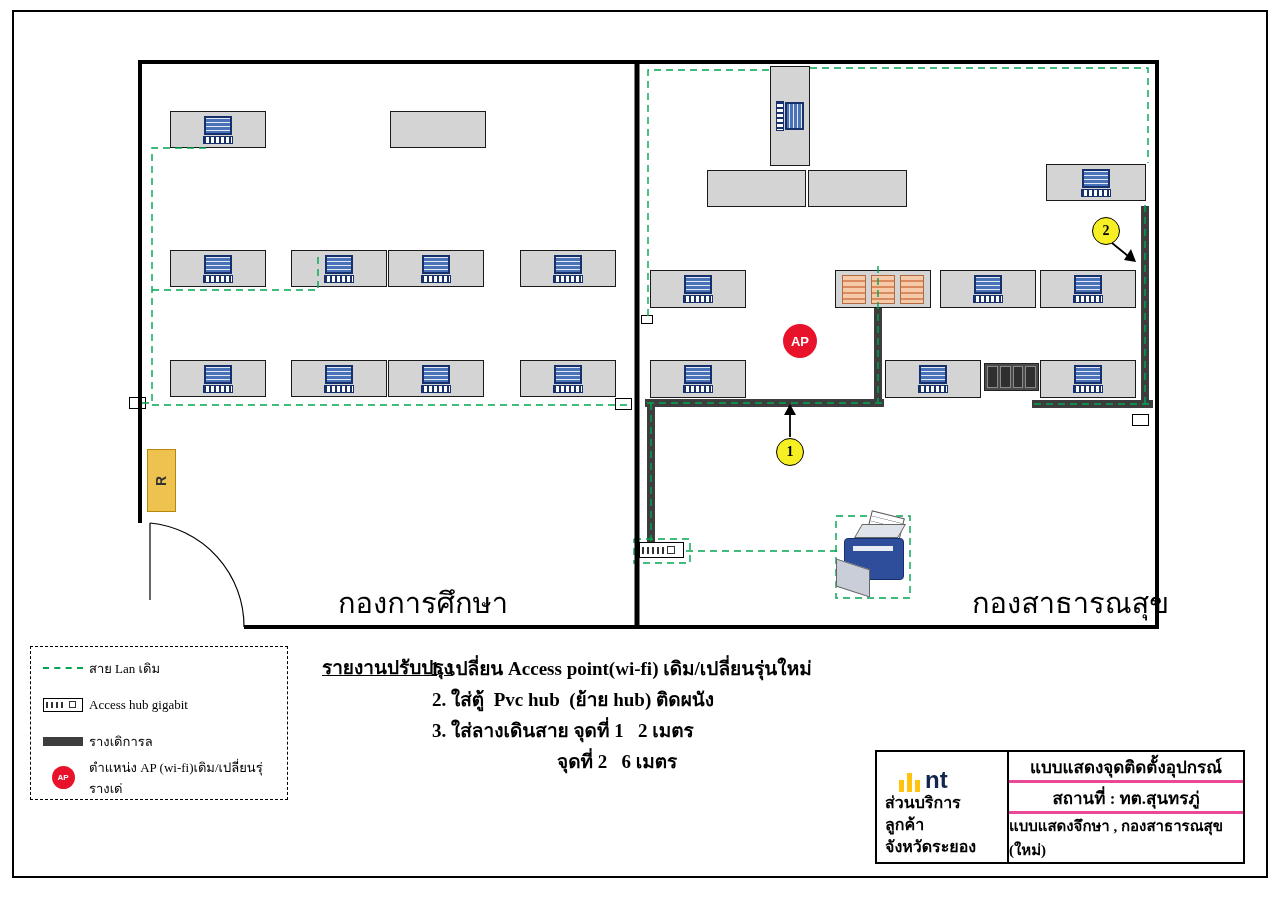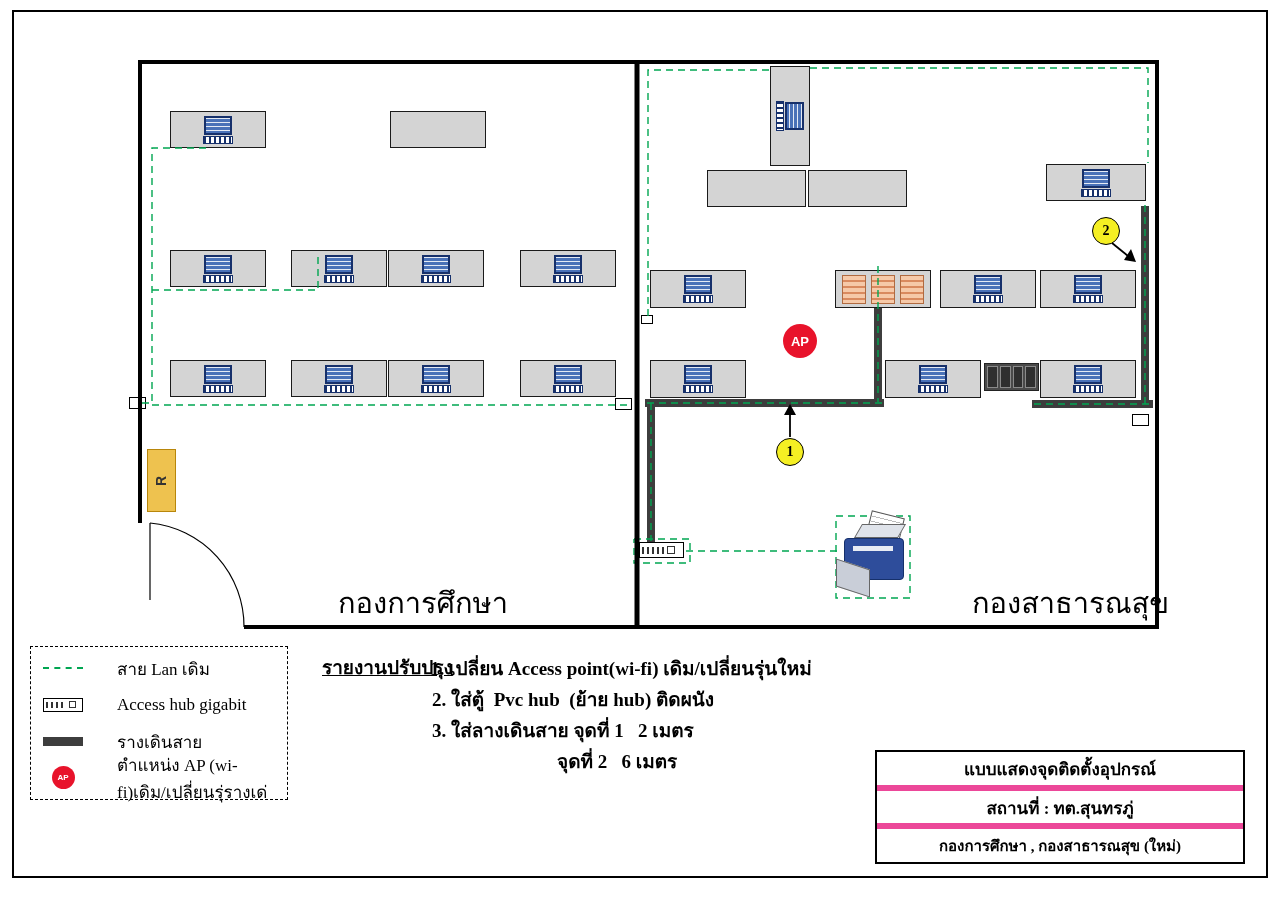--- a/index.html
+++ b/index.html
@@ -42,21 +42,21 @@
      background-image:repeating-linear-gradient(180deg,transparent 0 4px,#bbb 4px 5px);}
   #printer .p-feed{position:absolute;left:22px;top:10px;width:42px;height:12px;background:#dfe3ea;border:1px solid #666;transform:skewX(-30deg);}
   #printer .p-body{position:absolute;left:8px;top:24px;width:58px;height:40px;background:#2e4d9b;border:1px solid #16306b;border-radius:4px;}
   #printer .p-body::after{content:"";position:absolute;left:8px;top:7px;width:40px;height:5px;background:#e8ecf4;}
   #printer .p-tray{position:absolute;left:0;top:50px;width:32px;height:26px;background:#c9ced8;border:1px solid #666;transform:skewY(18deg);}
   
   #legend{position:absolute;z-index:5;left:30px;top:646px;width:258px;height:154px;border:1.5px dashed #000;box-sizing:border-box;
      padding:8px 6px;display:flex;flex-direction:column;justify-content:space-between;}
   .legend-row{display:flex;align-items:center;height:26px;}
   .legend-ico{width:52px;display:flex;align-items:center;justify-content:center;flex:0 0 52px;}
-  .legend-label{font-size:17px;margin-left:28px;}
+  .legend-label{font-size:13px;}
   .ico-lan{width:40px;border-top:2px dashed #00a651;}
   .ico-pvc{width:24px;height:13px;border:1.5px solid #000;background:#fff;box-sizing:border-box;}
   .ico-switch{width:40px;height:14px;border:1.5px solid #000;background:#fff;display:flex;align-items:center;padding:2px;box-sizing:border-box;}
   .ico-switch .sw-dots{width:20px;height:6px;}
   .ico-switch .sw-port{width:7px;height:7px;}
   .ico-tray{width:40px;height:9px;background:#3d3d3d;}
   .ico-ap{width:23px;height:23px;border-radius:50%;background:#e8132b;color:#fff;font-size:8px;font-weight:bold;
      display:flex;align-items:center;justify-content:center;font-family:"Liberation Sans",sans-serif;}
   
   .note{position:absolute;z-index:5;font-size:19px;font-weight:bold;white-space:pre;}
@@ -69,21 +69,21 @@
   #title-block{position:absolute;z-index:5;left:875px;top:750px;width:370px;height:114px;display:flex;border:2px solid #000;box-sizing:border-box;}
   #tb-left{width:132px;border-right:2px solid #000;box-sizing:border-box;padding:4px 8px;display:flex;flex-direction:column;}
   #nt-logo{display:flex;align-items:flex-end;height:36px;margin-left:14px;}
   #nt-logo .bar{display:inline-block;width:5px;background:#ffc20e;margin-right:3px;}
   #nt-logo .b1{height:12px;}
   #nt-logo .b2{height:19px;}
   #nt-logo .b3{height:12px;}
   #nt-text{font-family:"Liberation Sans",sans-serif;font-weight:bold;font-size:24px;color:#12264f;line-height:24px;margin-left:2px;}
   .org-line{font-size:16px;font-weight:bold;line-height:22px;}
   #tb-right{flex:1;display:flex;flex-direction:column;}
-  .tb-row{flex:1;border-bottom:6px solid #ec4899;display:flex;align-items:center;justify-content:center;
+  .tb-row{flex:1;border-bottom:3px solid #ec4899;display:flex;align-items:center;justify-content:center;
      font-size:17px;font-weight:bold;box-sizing:border-box;}
   .tb-row:last-child{border-bottom:none;}
   .tb-row-small{font-size:15px;}
 </style>
 </head>
 <body>
 
 <div id="stage">
   <div id="frame"></div>
 
@@ -280,36 +280,46 @@
             <div class="sw-dots"></div>
             <div class="sw-port"></div>
           </div>
         </div>
         <span class="legend-label">Access hub gigabit</span>
       </div>
       <div class="legend-row">
         <div class="legend-ico">
           <div class="ico-tray"></div>
         </div>
-        <span class="legend-label">รางเดินสาย</span>
+        <span class="legend-label">รางเดิการล</span>
       </div>
       <div class="legend-row">
         <div class="legend-ico">
           <div class="ico-ap">AP</div>
         </div>
         <span class="legend-label">ตำแหน่ง AP (wi-fi)เดิม/เปลี่ยนรุ่รางเด่</span>
       </div>
     </div>
 
   <div class="note" id="note-heading">รายงานปรับปรุง</div>
   <div class="note" id="note-1">1. เปลี่ยน Access point(wi-fi) เดิม/เปลี่ยนรุ่นใหม่</div>
   <div class="note" id="note-2">2. ใส่ตู้  Pvc hub  (ย้าย hub) ติดผนัง</div>
   <div class="note" id="note-3">3. ใส่ลางเดินสาย จุดที่ 1   2 เมตร</div>
   <div class="note" id="note-4">จุดที่ 2   6 เมตร</div>
 
   <div id="title-block">
+    <div id="tb-left">
+      <div id="nt-logo">
+        <span class="bar b1"></span>
+          <span class="bar b2"></span>
+          <span class="bar b3"></span>
+        <span id="nt-text">nt</span>
+      </div>
+      <div class="org-line">ส่วนบริการลูกค้า</div>
+      <div class="org-line">จังหวัดระยอง</div>
+    </div>
     <div id="tb-right">
       <div class="tb-row">แบบแสดงจุดติดตั้งอุปกรณ์</div>
       <div class="tb-row">สถานที่ :  ทต.สุนทรภู่</div>
-      <div class="tb-row tb-row-small">กองการศึกษา , กองสาธารณสุข (ใหม่)</div>
+      <div class="tb-row tb-row-small">แบบแสดงจึกษา , กองสาธารณสุข (ใหม่)</div>
     </div>
   </div>
 </div>
 
 </body></html>

